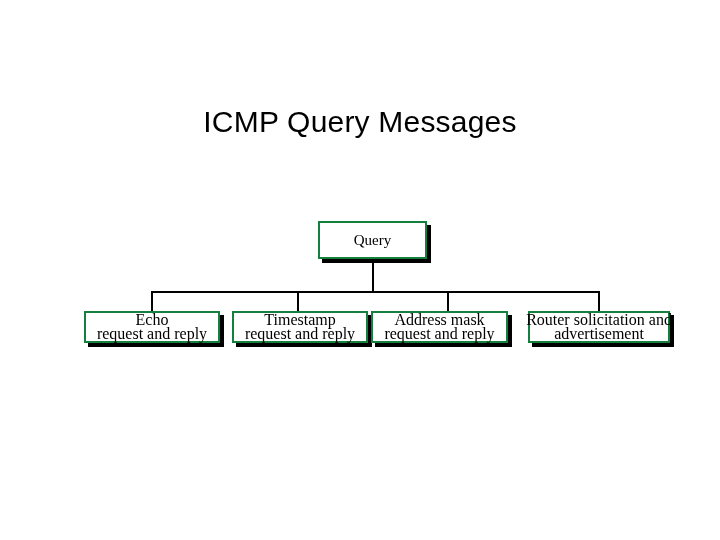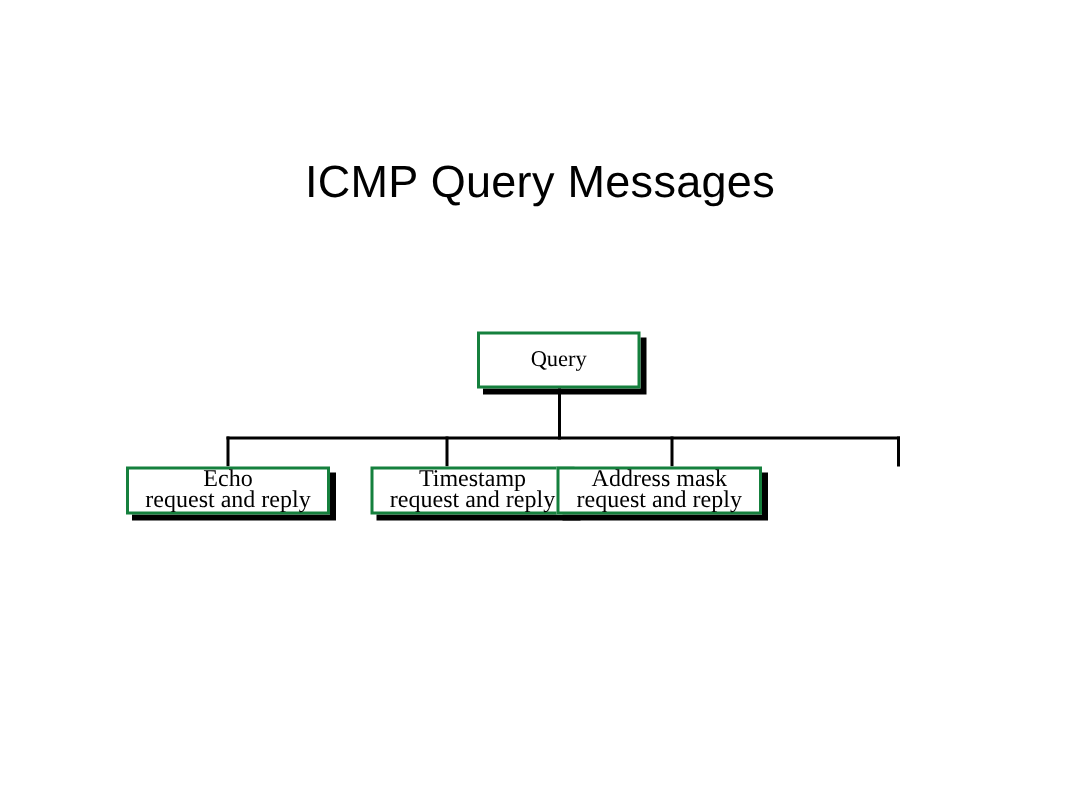--- a/index.html
+++ b/index.html
@@ -102,25 +102,29 @@
     <div class="conn conn-v" style="left:151px; top:291px; height:20px;"></div>
     <div class="conn conn-v" style="left:297px; top:291px; height:20px;"></div>
     <div class="conn conn-v" style="left:447px; top:291px; height:20px;"></div>
     <div class="conn conn-v" style="left:598px; top:291px; height:20px;"></div>
 
     <div class="node node-leaf" style="left:84px; top:311px; width:136px; height:32px;">
       <span class="ln">Echo</span>
       <span class="ln">request and reply</span>
     </div>
 
-    <div class="node node-leaf" style="left:247px; top:311px; width:136px; height:32px;">
+    <div class="node node-leaf" style="left:232px; top:311px; width:136px; height:32px;">
       <span class="ln">Timestamp</span>
       <span class="ln">request and reply</span>
     </div>
 
     <div class="node node-leaf" style="left:371px; top:311px; width:137px; height:32px;">
       <span class="ln">Address mask</span>
       <span class="ln">request and reply</span>
     </div>
 
+    <div class="node node-leaf" style="left:528px; top:311px; width:142px; height:32px;">
+      <span class="ln">Router solicitation and</span>
+      <span class="ln">advertisement</span>
+    </div>
 
   </div>
 </div>
 
 </body></html>

